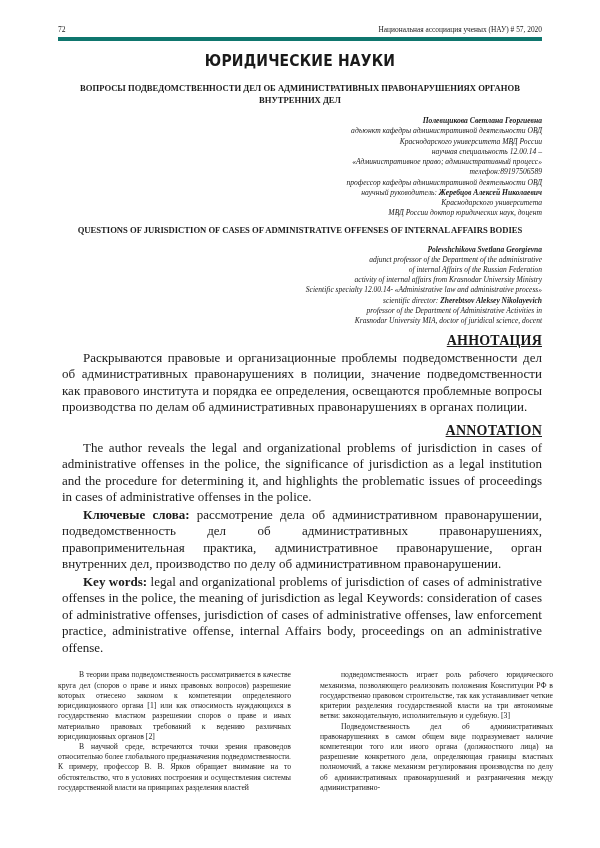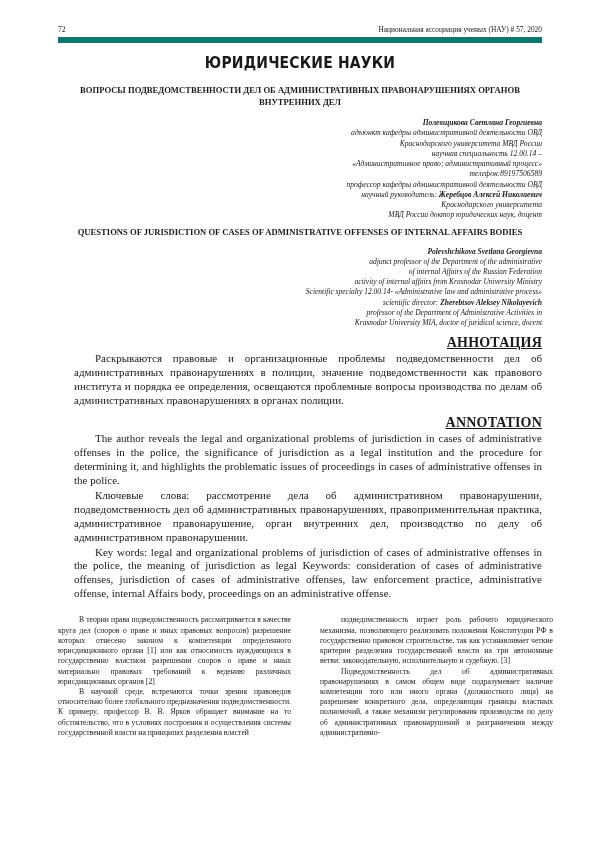--- a/index.html
+++ b/index.html
@@ -24,21 +24,21 @@
   }
 
   
   .runhead {
     display: flex;
     align-items: baseline;
     justify-content: space-between;
     font-size: 7.4px;
     line-height: 1.1;
     padding-bottom: 3px;
-    border-bottom: 6px solid #0f766e;
+    border-bottom: 4px solid #0f766e;
   }
   .runhead .folio {
     font-size: 7.6px;
   }
   .runhead .journal {
     font-size: 7.4px;
   }
 
   
   .banner {
@@ -82,26 +82,26 @@
     font-size: 14px;
     margin: 7px 0 1px 0;
     letter-spacing: 0.2px;
     text-decoration: underline;
   }
 
   
   .para {
     text-align: justify;
     text-justify: inter-word;
-    font-size: 11px;
+    font-size: 13px;
     line-height: 1.27;
-    margin: 0 0 1px 16px;
+    margin: 0 0 1px 4px;
     text-indent: 21px;
   }
-  .para b { font-weight: normal; }
+  .para b { font-weight: bold; }
 
   
   .cols {
     margin-top: 14px;
     display: flex;
     gap: 29px;
   }
   .col {
     width: 233px;
     flex: 0 0 233px;

